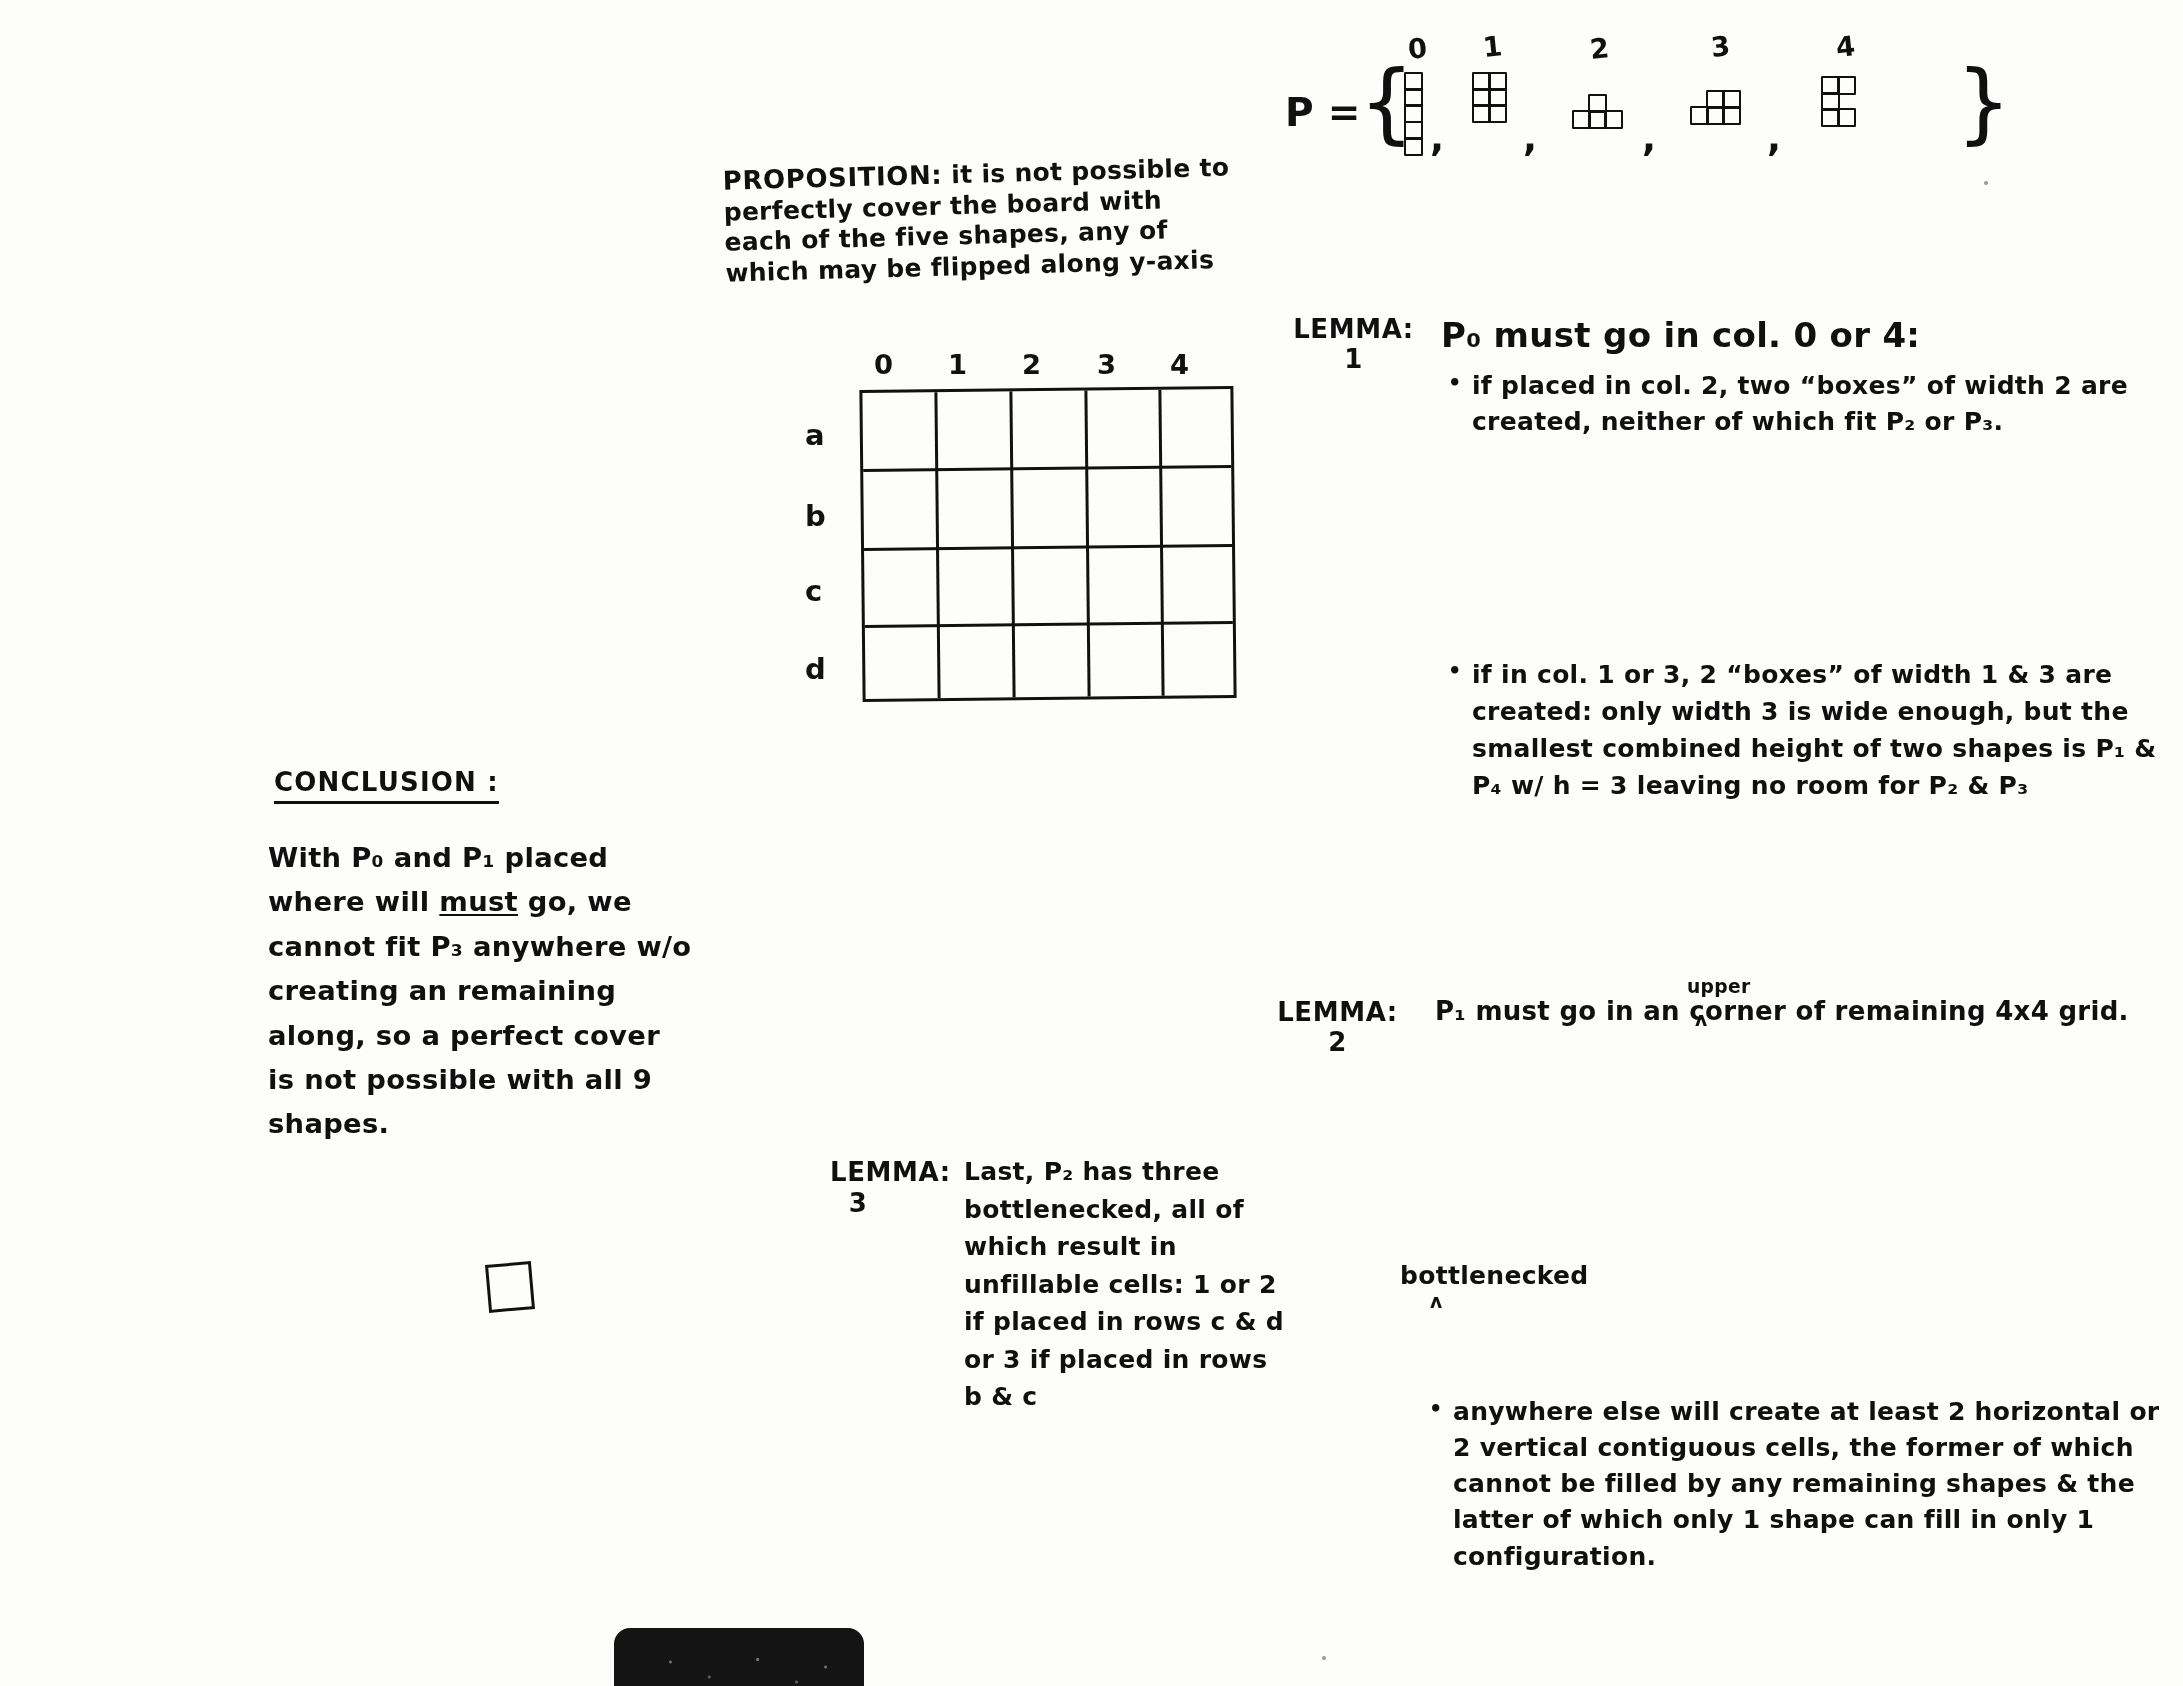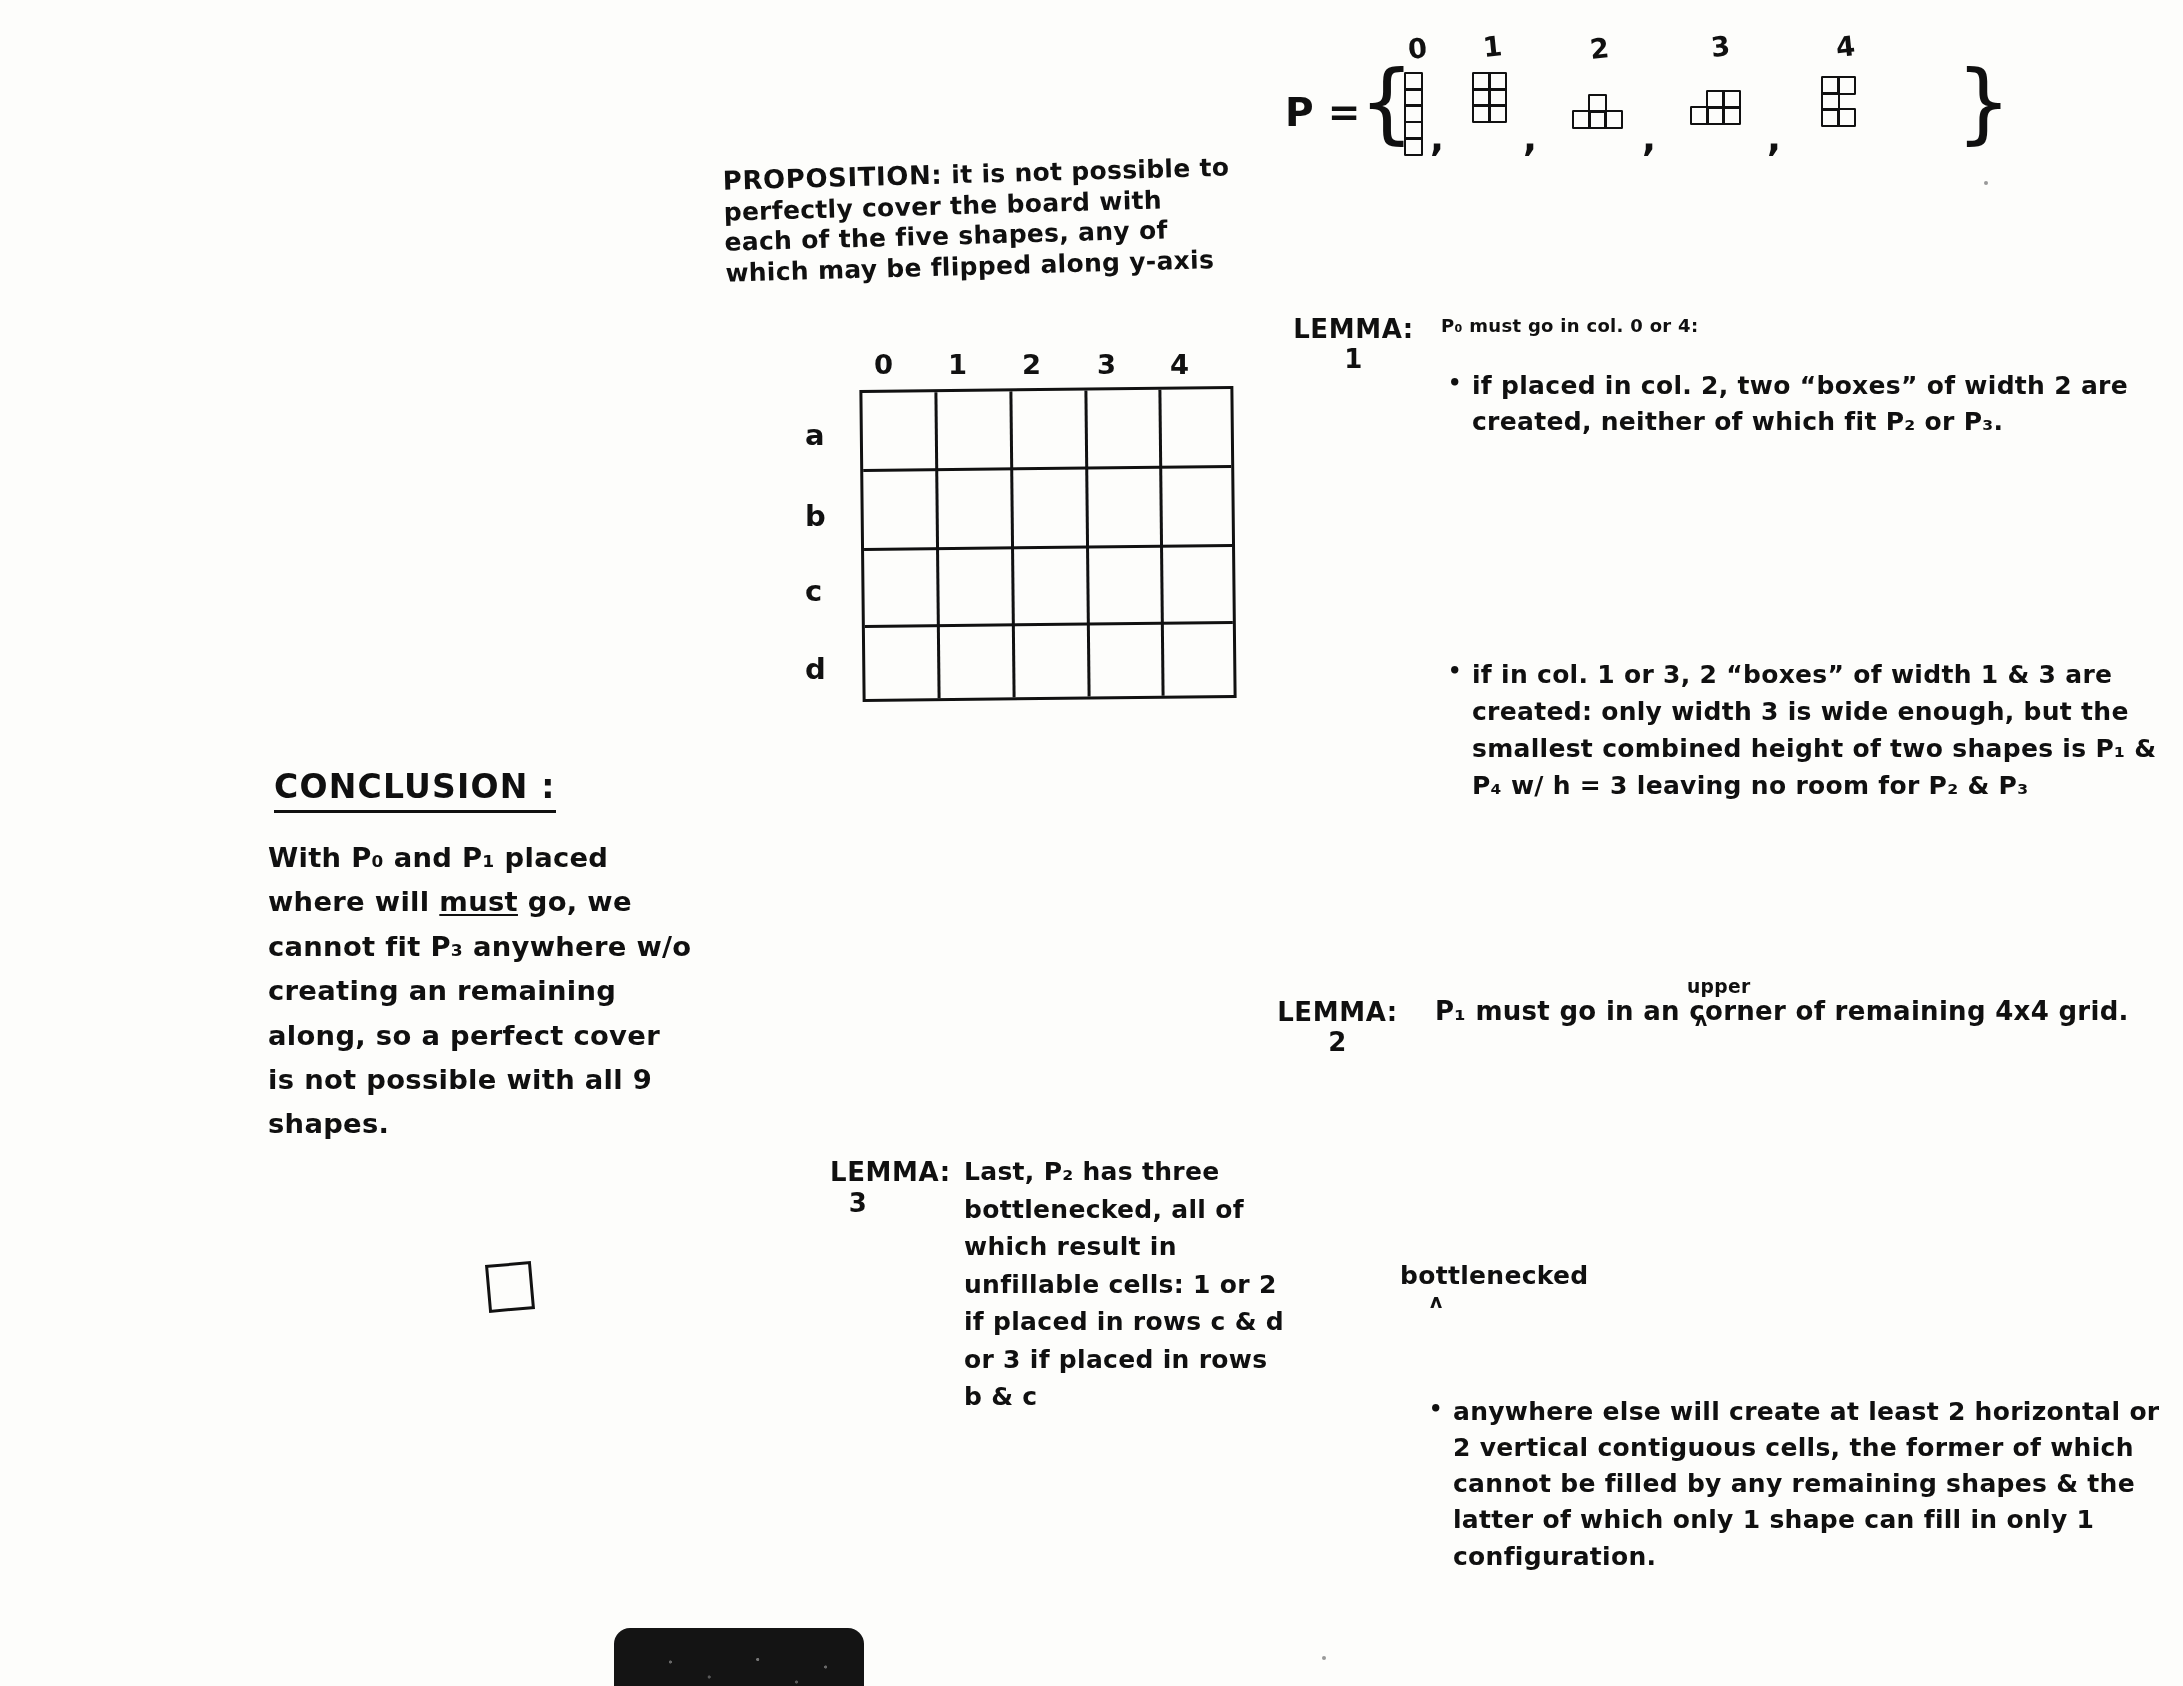--- a/index.html
+++ b/index.html
@@ -139,21 +139,21 @@
     font-weight: 700;
     letter-spacing: 0.6px;
     line-height: 1.15;
     text-align: center;
     width: 125px;
   }
   #lemma1-head {
     top: 315px;
     left: 1441px;
     width: 705px;
-    font-size: 18px;
+    font-size: 34px;
     line-height: 1.2;
   }
   #lemma1-b1 {
     top: 368px;
     left: 1472px;
     width: 686px;
     font-size: 25px;
     line-height: 1.45;
   }
   #lemma1-b2 {
@@ -235,21 +235,21 @@
     left: 964px;
     width: 449px;
     font-size: 25px;
     line-height: 1.5;
   }
 
   
   #conclusion-title {
     top: 767px;
     left: 274px;
-    font-size: 33px;
+    font-size: 26px;
     font-weight: 700;
     letter-spacing: 1.2px;
     border-bottom: 3.1px solid #111;
     padding-bottom: 3.7px;
   }
   #conclusion-body {
     top: 836px;
     left: 268px;
     width: 536px;
     font-size: 27.4px;

